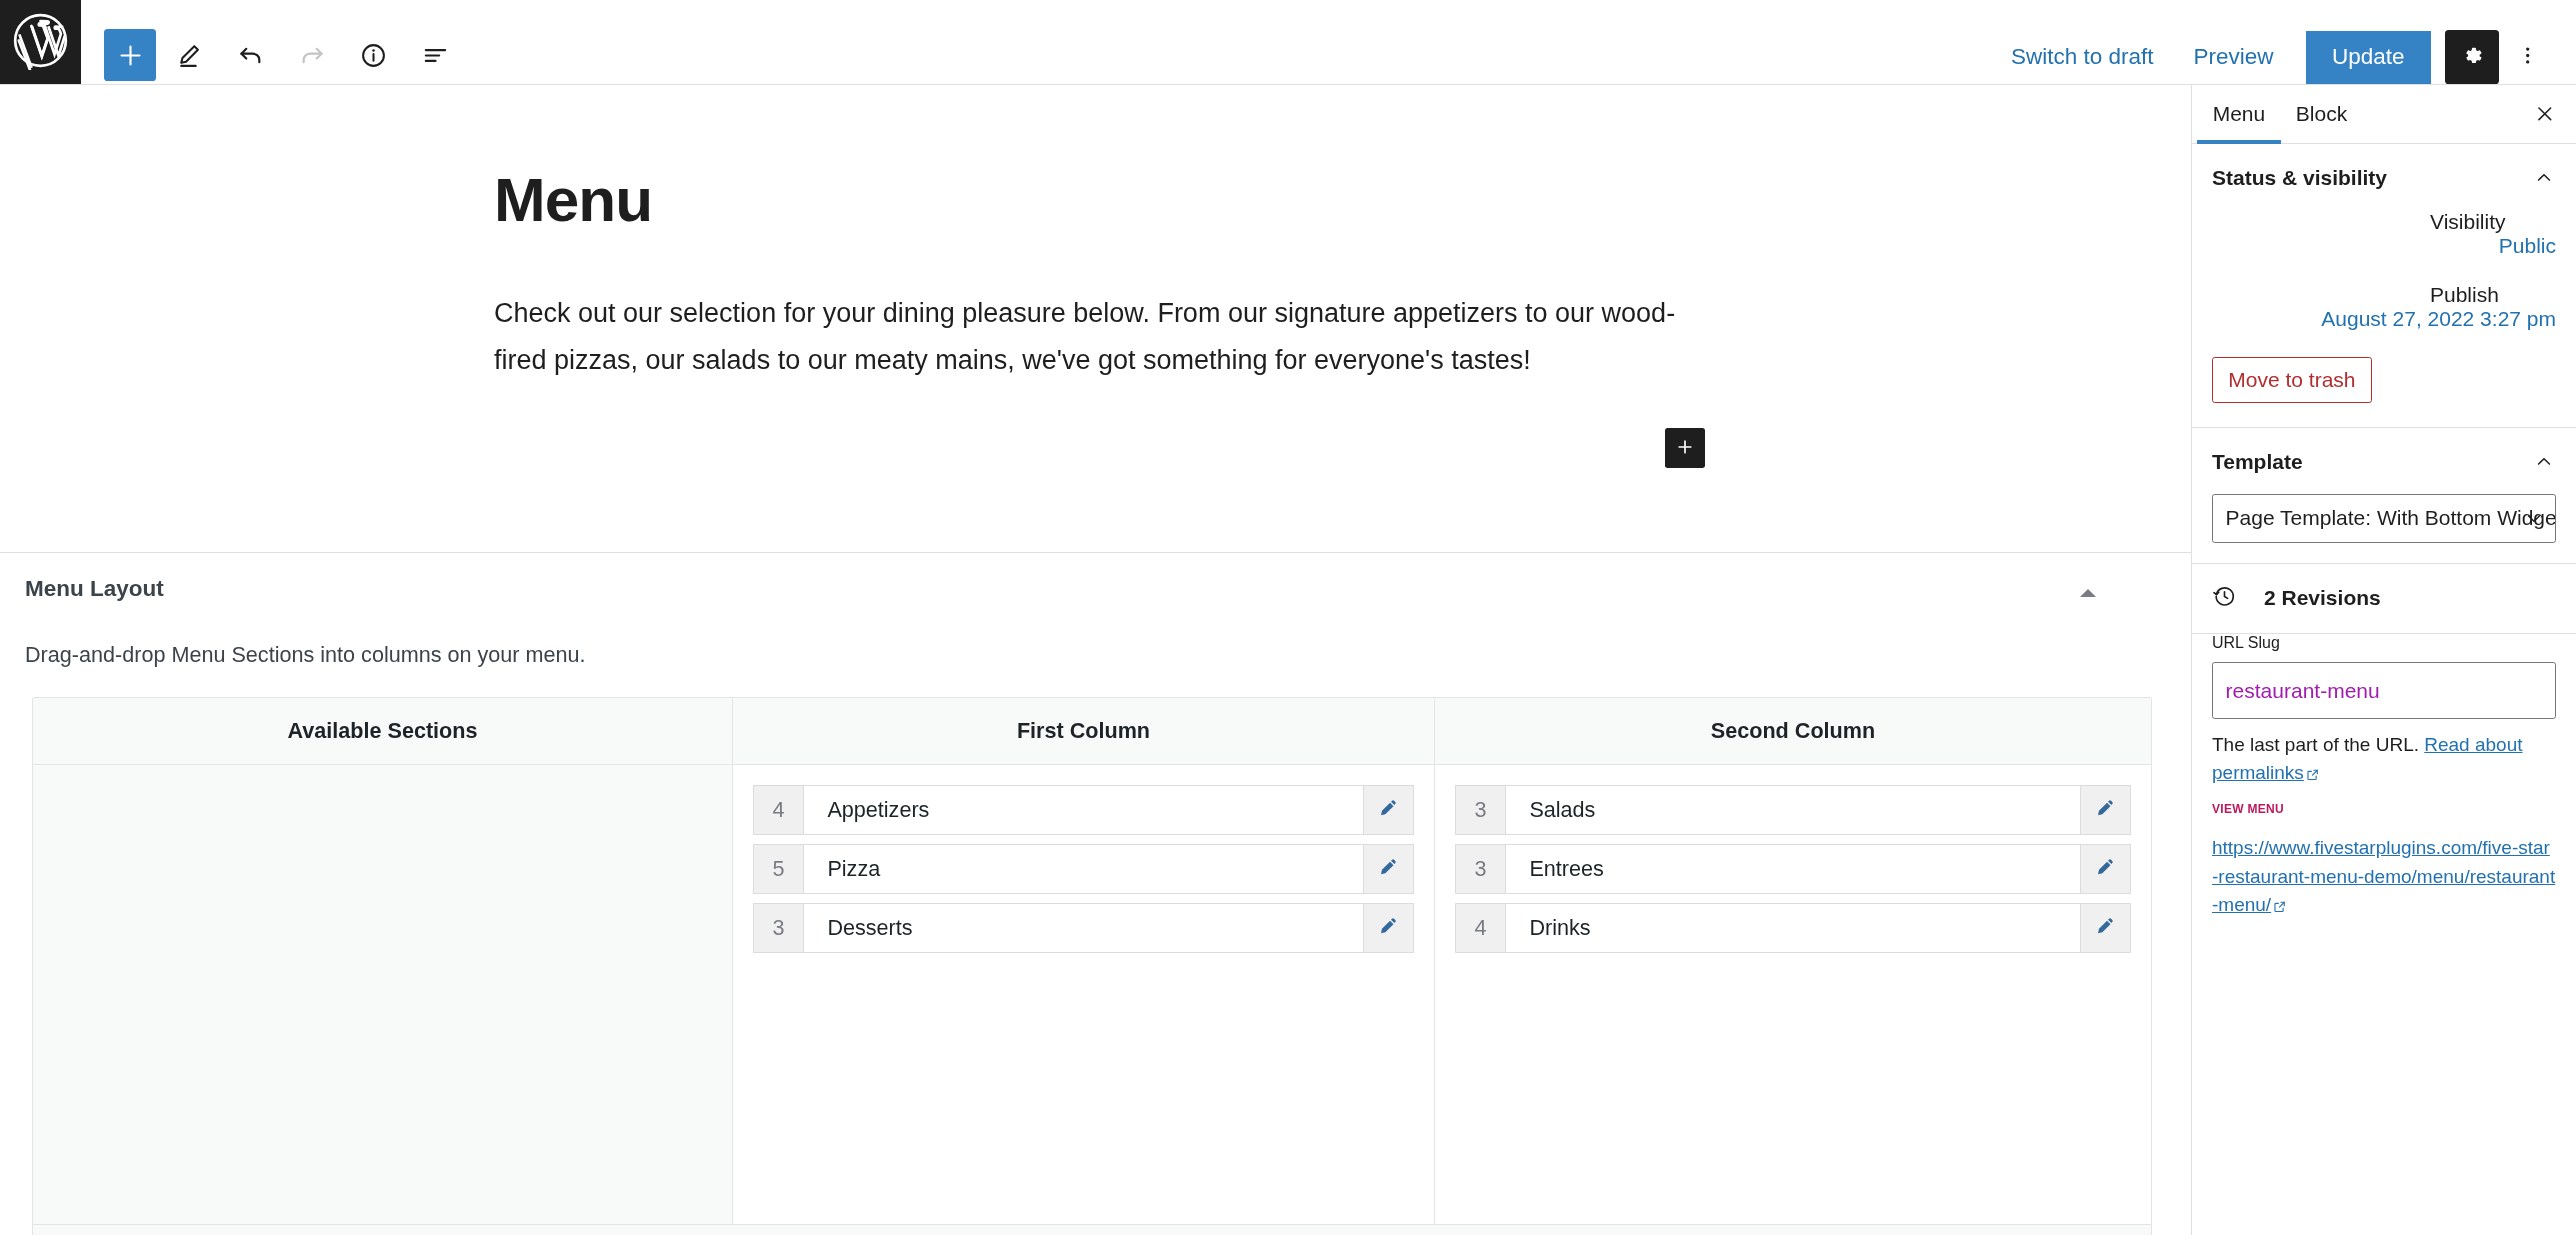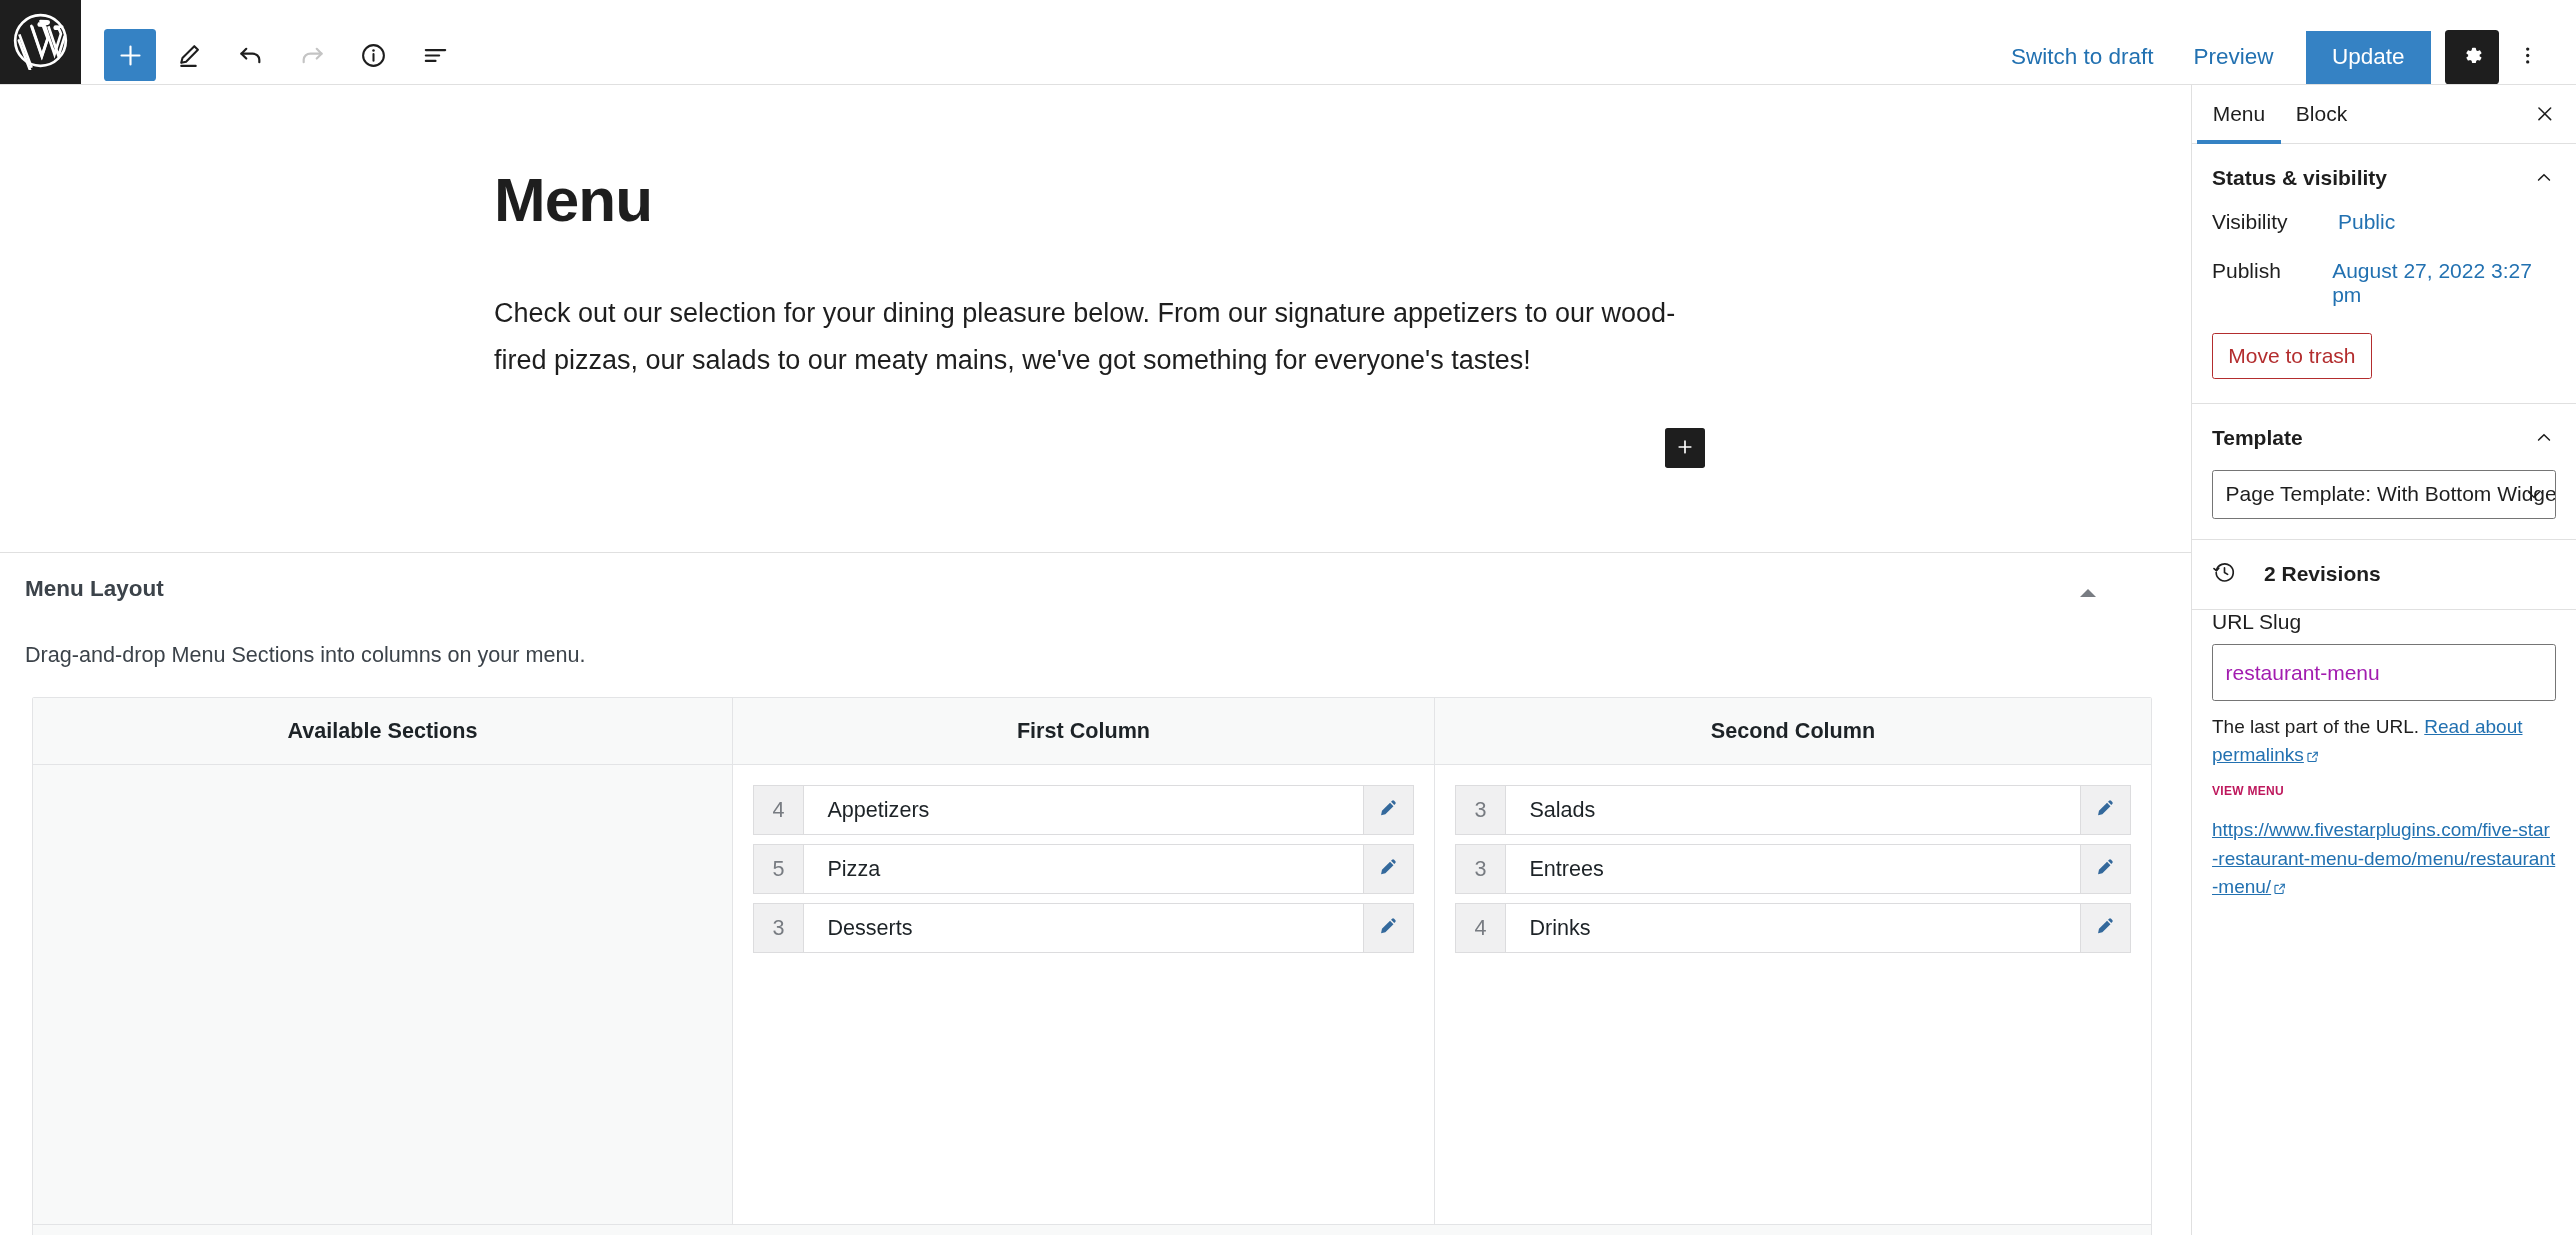--- a/index.html
+++ b/index.html
@@ -252,22 +252,23 @@
     cursor: pointer;
   }
   .sb-panel-title { font-size: 21px; font-weight: 700; color: #1e1e1e; }
   .chev {
     width: 23.4px; height: 23.4px;
     display: flex; align-items: center; justify-content: center;
   }
   .sb-panel-body { padding: 0 20px 20px 20px; }
 
   .kv-row {
-    display: flex; align-items: flex-start;
+    display: flex; align-items: flex-end;
     margin-bottom: 25px;
+    flex-direction: column;
   }
   .kv-label { width: 126px; font-size: 21px; color: #1e1e1e; }
   .kv-value {
     background: transparent; border: none;
     color: #2271b1; font-size: 21px; cursor: pointer;
     font-family: "Liberation Sans", sans-serif;
     padding: 0; text-align: left;
   }
   .trash-btn {
     border: 0.9px solid #b32d2e; color: #b32d2e;
@@ -294,21 +295,21 @@
   }
 
   .revisions-row {
     display: flex; align-items: center; gap: 27px;
     padding: 20px 20px 21.6px 20px;
     cursor: pointer;
   }
   .rev-label { font-size: 21px; font-weight: 700; color: #1e1e1e; }
 
   .slug-label {
-    font-size: 21px; color: #1e1e1e;
+    font-size: 16px; color: #1e1e1e;
     margin-bottom: 10px;
   }
   .slug-input {
     width: 100%; height: 57px;
     border: 0.9px solid #757575; border-radius: 2.7px;
     font-size: 21px; color: #a21caf;
     padding: 0 12.6px;
     font-family: "Liberation Sans", sans-serif;
   }
   .slug-help {

